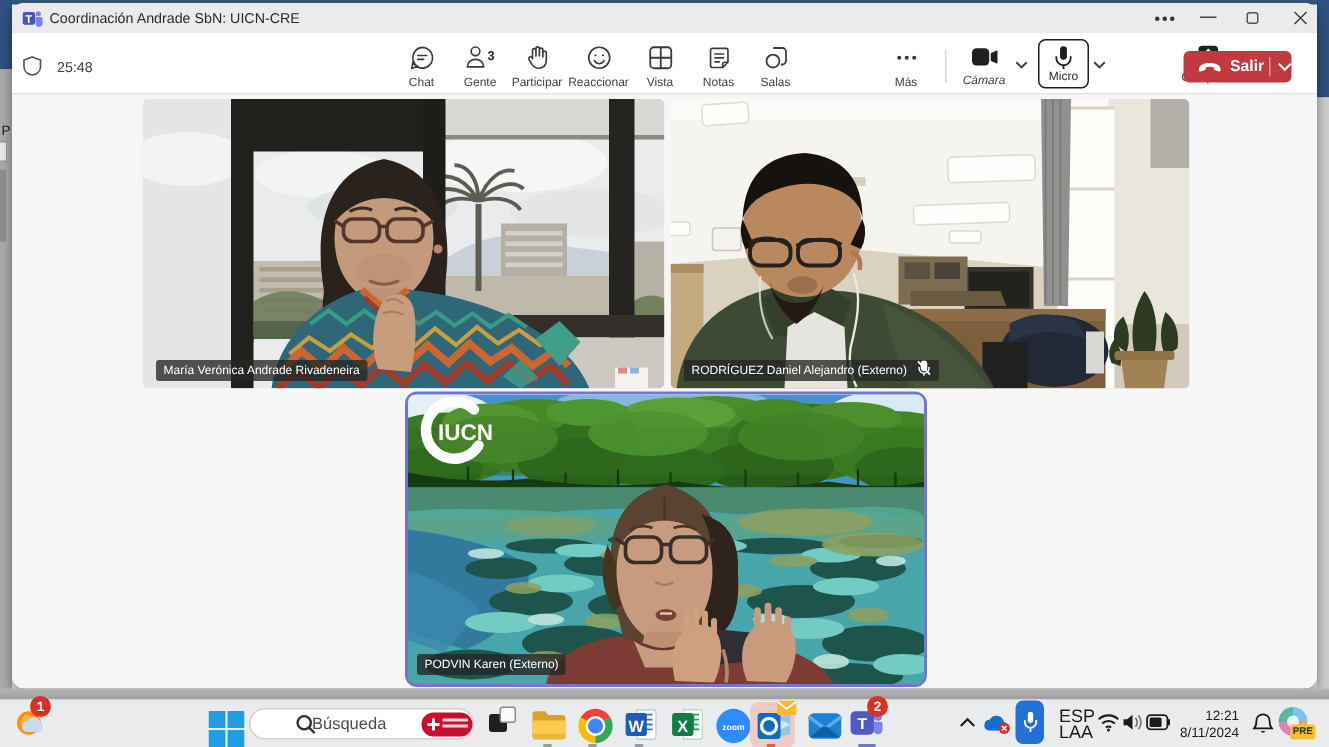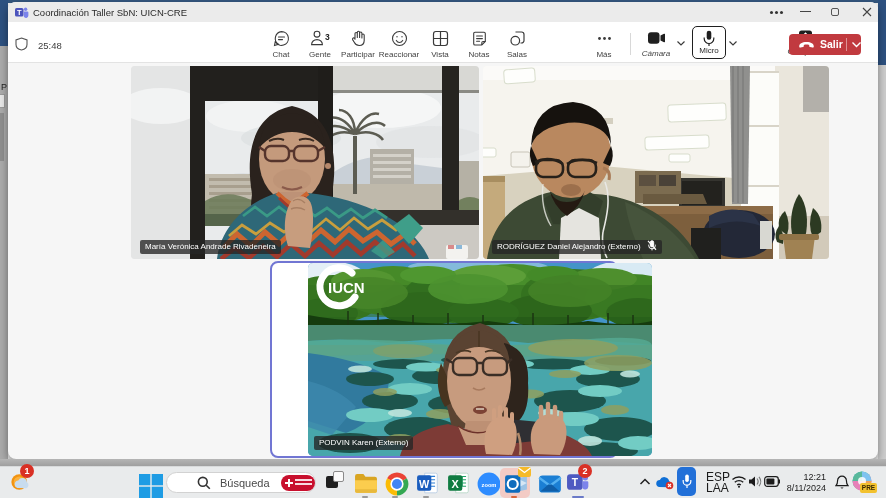--- a/index.html
+++ b/index.html
@@ -23,21 +23,21 @@
   #titlebar { left:0; top:0; width:870px; height:20px; background:#ebebeb; }
   #title { left:25px; top:5px; font-size:9.5px; color:#2b2b2b; }
   #toolbar { left:0; top:20px; width:870px; height:41px; background:#ffffff; border-bottom:1px solid #e3e3e3; }
 
   
   .tbtn { position:absolute; top:5px; text-align:center; color:#3b3b3b; }
   .tbtn .lbl { font-size:8px; color:#424242; margin-top:3px; }
   .tbtn svg { display:block; margin:0 auto; }
 
   
-  .vid { position:absolute; border-radius:4px; overflow:hidden;margin-left:36px; }
+  .vid { position:absolute; border-radius:4px; overflow:hidden; }
   .nametag { position:absolute; left:9px; bottom:5px; background:rgba(37,37,37,0.78); color:#fff;
              font-size:8px; line-height:14px; padding:0 5px; border-radius:2px; white-space:nowrap; }
 
   
   #shadowband { left:0; top:459px; width:886px; height:7px; background:linear-gradient(#b5b5b5,#9f9f9f); }
   #taskbar { left:0; top:466px; width:886px; height:32px; background:#e9ebec; border-top:1px solid #d8dadb; }
   .tico { position:absolute; top:3px; width:24px; height:24px; }
   .rundot { position:absolute; top:29px; width:6px; height:2px; border-radius:1px; background:#9a9a9a; }
 </style>
 </head>
@@ -52,21 +52,21 @@
 <div class="abs" id="lefttab"></div>
 
 <div class="abs" id="win">
   <div class="abs" id="titlebar">
     <svg class="abs" style="left:7px;top:4px" width="14" height="13" viewBox="0 0 14 13">
       <rect x="0" y="2" width="8.5" height="8.5" rx="1.6" fill="#4b53bc"></rect>
       <text x="4.2" y="9" font-size="7.5" font-weight="bold" fill="#fff" text-anchor="middle" font-family="Liberation Sans">T</text>
       <circle cx="10.6" cy="3.2" r="1.7" fill="#7b83eb"></circle>
       <path d="M8.8 5.4 h3.6 a1 1 0 0 1 1 1 v3.2 a2.4 2.4 0 0 1 -4.6 .9 z" fill="#7b83eb"></path>
     </svg>
-    <div class="abs" id="title">Coordinación Taller SbN: UICN-CRE</div>
+    <div class="abs" id="title">Coordinación Andrade SbN: UICN-CRE</div>
     <div class="abs" style="left:762px;top:9px;width:3px;height:3px;border-radius:50%;background:#333;box-shadow:5px 0 #333, 10px 0 #333;"></div>
     <div class="abs" style="left:792px;top:9px;width:11px;height:1.3px;background:#444;"></div>
     <div class="abs" style="left:823px;top:6px;width:8px;height:8px;border:1.1px solid #555;border-radius:2px;"></div>
     <svg class="abs" style="left:854px;top:5px" width="10" height="10" viewBox="0 0 10 10">
       <path d="M1 1 L9 9 M9 1 L1 9" stroke="#444" stroke-width="1.1"></path>
     </svg>
   </div>
   <div class="abs" id="toolbar">
     <svg class="abs" style="left:7px;top:15px" width="13" height="14" viewBox="0 0 13 14">
       <path d="M6.5 1 L12 3 V7.5 C12 10.5 9.5 12.5 6.5 13 C3.5 12.5 1 10.5 1 7.5 V3 Z" fill="none" stroke="#555" stroke-width="1.1"></path>
@@ -501,21 +501,21 @@
     <rect x="9" y="0" width="8" height="8" fill="#1e9ce4"></rect>
     <rect x="0" y="9" width="8" height="8" fill="#1e9ce4"></rect>
     <rect x="9" y="9" width="8" height="8" fill="#1e9ce4"></rect>
   </svg>
 
   <div class="abs" style="left:166px;top:5px;width:150px;height:21px;background:#fff;border:1px solid #d2d2d2;border-radius:11px;"></div>
   <svg class="abs" style="left:197px;top:9px" width="14" height="14" viewBox="0 0 14 14" fill="none" stroke="#333" stroke-width="1.6">
     <circle cx="5.8" cy="5.8" r="4.4"></circle>
       <path d="M9.2 9.2 L12.8 12.8"></path>
   </svg>
-  <div class="abs" style="left:220px;top:9.5px;font-size:11px;color:#4a4a4a;">Búsqueda</div>
+  <div class="abs" style="left:208px;top:9.5px;font-size:11px;color:#4a4a4a;">Búsqueda</div>
   <div class="abs" style="left:281px;top:8px;width:34px;height:16px;background:#c8102e;border-radius:8px;">
     <svg class="abs" style="left:3px;top:3px" width="10" height="10" viewBox="0 0 10 10">
       <path d="M4 1 h2 v3 h3 v2 h-3 v3 h-2 v-3 h-3 v-2 h3 Z" fill="#fff"></path>
     </svg>
     <div class="abs" style="left:14px;top:4px;width:17px;height:2px;background:#fff;opacity:0.85"></div>
     <div class="abs" style="left:14px;top:8px;width:17px;height:2px;background:#fff;opacity:0.85"></div>
   </div>
 
   <div class="abs" style="left:326px;top:9px;width:12px;height:12px;background:#1f1f1f;border-radius:2px;"></div>
   <div class="abs" style="left:333px;top:4px;width:11px;height:11px;background:#fafafa;border:1px solid #8a8a8a;border-radius:2px;"></div>

